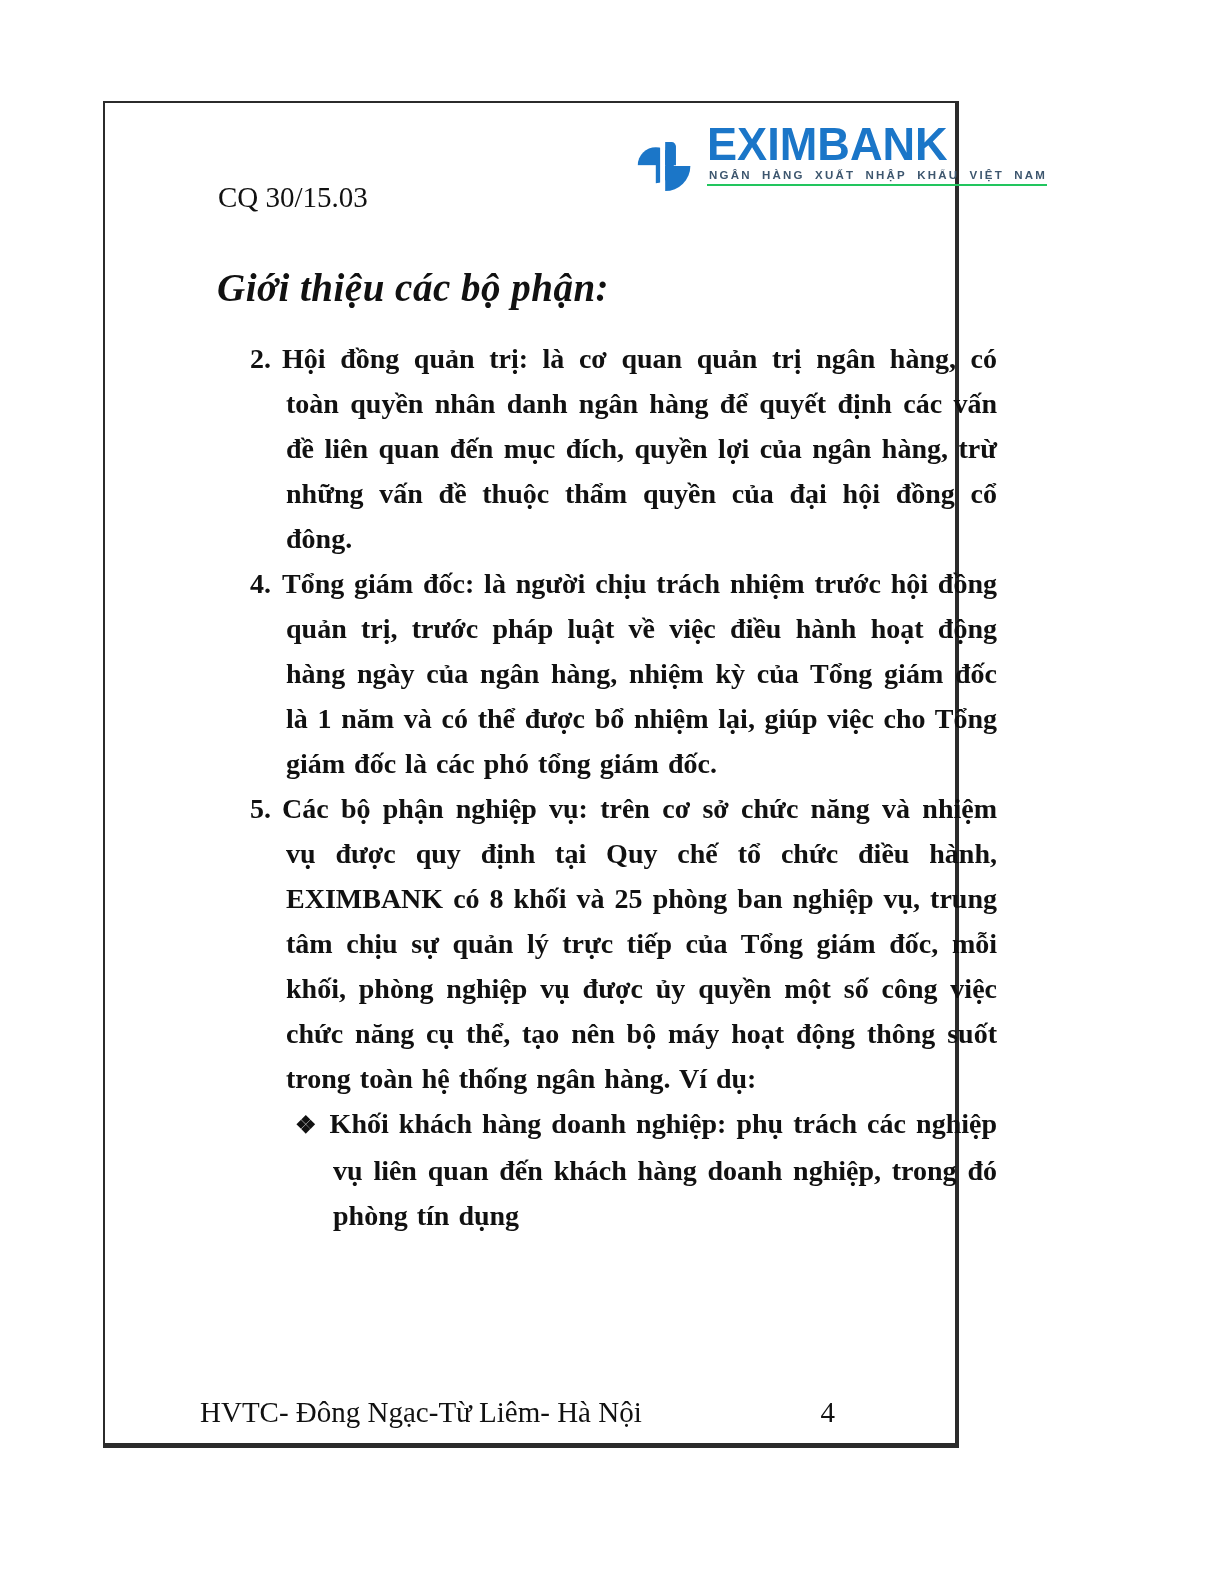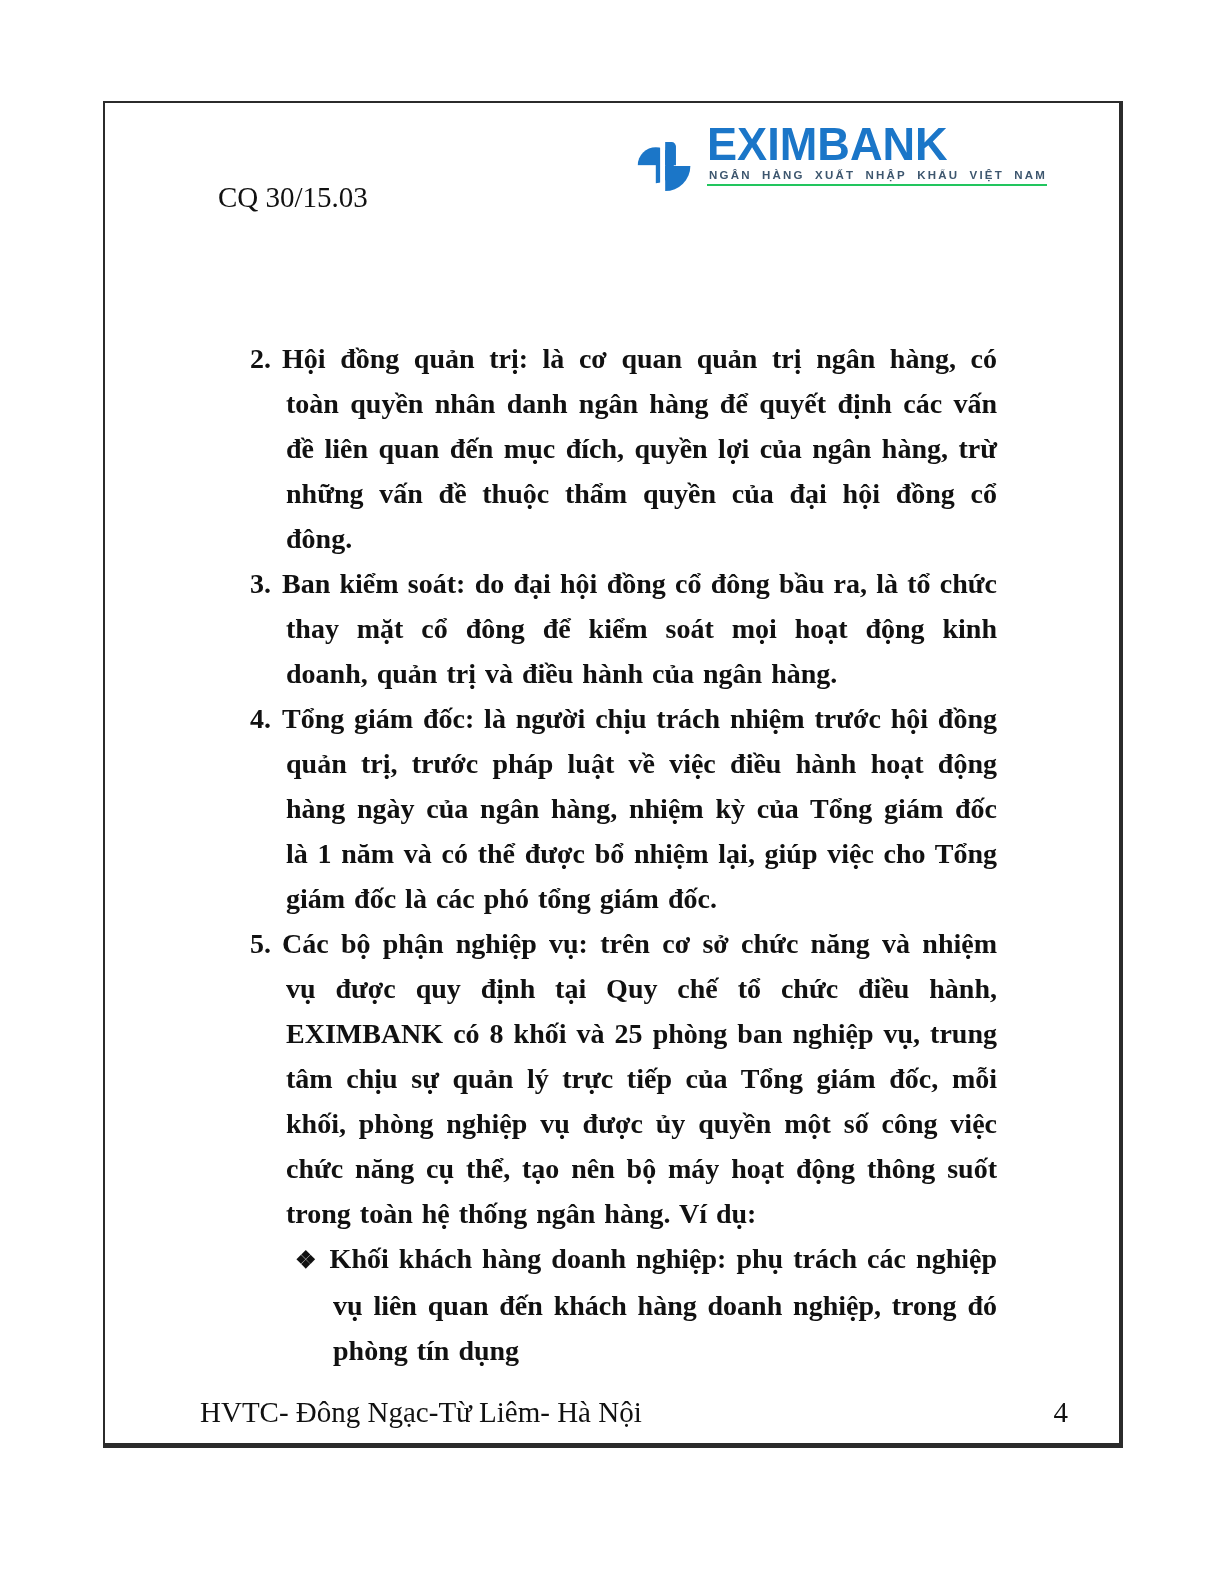--- a/index.html
+++ b/index.html
@@ -1,21 +1,21 @@
 <!DOCTYPE html>
 <html style="--brand: #1b76c8; --tagline: #3d566e;"><head>
 <meta charset="utf-8">
 <style>
   * { margin:0; padding:0; box-sizing:border-box; }
   :root { --brand:#1b76c8; --tagline:#3d566e; --ink:#111; }
   html,body { width:1225px; height:1585px; background:#fff; overflow:hidden; }
   body { font-family:"Liberation Serif", serif; color:var(--ink); position:relative; }
 
   .frame{
-    position:absolute; left:103px; top:101px; width:1020px; height:1347px;
+    position:absolute; left:103px; top:101px; width:856px; height:1347px;
     border:2px solid #2b2b2b; border-right-width:4px; border-bottom-width:5px;
     background:#fff;
   }
 
   
   .logo{ position:absolute; left:520px; top:20px; display:flex; align-items:flex-start; }
   .logo-icon{ width:76px; height:72px; margin-top:4px; color:var(--brand); flex:0 0 auto; }
   .logo-textcol{ margin-left:6px; display:flex; flex-direction:column; }
   .logo-wordmark{
     font-family:"Liberation Sans", sans-serif; font-weight:bold;
@@ -49,21 +49,21 @@
     font-size:28px; font-weight:bold; line-height:45px;
     text-align:justify; margin-left:45px; padding-left:38px; text-indent:-38px;
     word-spacing:2px;
   }
   .bullet .marker{ margin-right:12px; font-size:24px; }
 
   
   .footer{
     position:absolute; left:0; right:0; bottom:14px;
     display:flex; justify-content:space-between; align-items:baseline;
-    padding:0 51px 0 95px; font-size:29px;
+    padding:0 120px 0 95px; font-size:29px;
   }
 </style>
 </head>
 <body>
 
 <div class="frame">
 
   <div class="logo">
     <svg class="logo-icon" viewBox="0 0 100 100" xmlns="http://www.w3.org/2000/svg" aria-hidden="true">
       <circle cx="40" cy="53" r="25" fill="currentColor"></circle>
@@ -73,27 +73,25 @@
       <path d="M53,54 L88,54 A35,35 0 0 1 53,89 Z" fill="currentColor"></path>
     </svg>
     <div class="logo-textcol">
       <div class="logo-wordmark">EXIMBANK</div>
       <div class="logo-tagline">NGÂN HÀNG XUẤT NHẬP KHẨU VIỆT NAM</div>
     </div>
   </div>
 
   <div class="doc-code">CQ 30/15.03</div>
 
+  <div class="page-title">Giới thiệu các bộ phận:</div>
 
   <div class="list">
     <div class="item">
       <span class="num">2.</span><span>Hội đồng quản trị: là cơ quan quản trị ngân hàng, có toàn quyền nhân danh ngân hàng để quyết định các vấn đề liên quan đến mục đích, quyền lợi của ngân hàng, trừ những vấn đề thuộc thẩm quyền của đại hội đồng cổ đông.</span>
-    </div>
-    <div class="item">
-      <span class="num">3.</span><span>Ban kiểm soát: do đại hội đồng cổ đông bầu ra, là tổ chức thay mặt cổ đông để kiểm soát mọi hoạt động kinh doanh, quản trị và điều hành của ngân hàng.</span>
     </div>
     <div class="item">
       <span class="num">4.</span><span>Tổng giám đốc: là người chịu trách nhiệm trước hội đồng quản trị, trước pháp luật về việc điều hành hoạt động hàng ngày của ngân hàng, nhiệm kỳ của Tổng giám đốc là 1 năm và có thể được bổ nhiệm lại, giúp việc cho Tổng giám đốc là các phó tổng giám đốc.</span>
     </div>
     <div class="item">
       <span class="num">5.</span><span>Các bộ phận nghiệp vụ: trên cơ sở chức năng và nhiệm vụ được quy định tại Quy chế tổ chức điều hành, EXIMBANK có 8 khối và 25 phòng ban nghiệp vụ, trung tâm chịu sự quản lý trực tiếp của Tổng giám đốc, mỗi khối, phòng nghiệp vụ được ủy quyền một số công việc chức năng cụ thể, tạo nên bộ máy hoạt động thông suốt trong toàn hệ thống ngân hàng. Ví dụ:</span>
     </div>
     <div class="bullet">
       <span class="marker">❖</span><span>Khối khách hàng doanh nghiệp: phụ trách các nghiệp vụ liên quan đến khách hàng doanh nghiệp, trong đó phòng tín dụng</span>
     </div>

